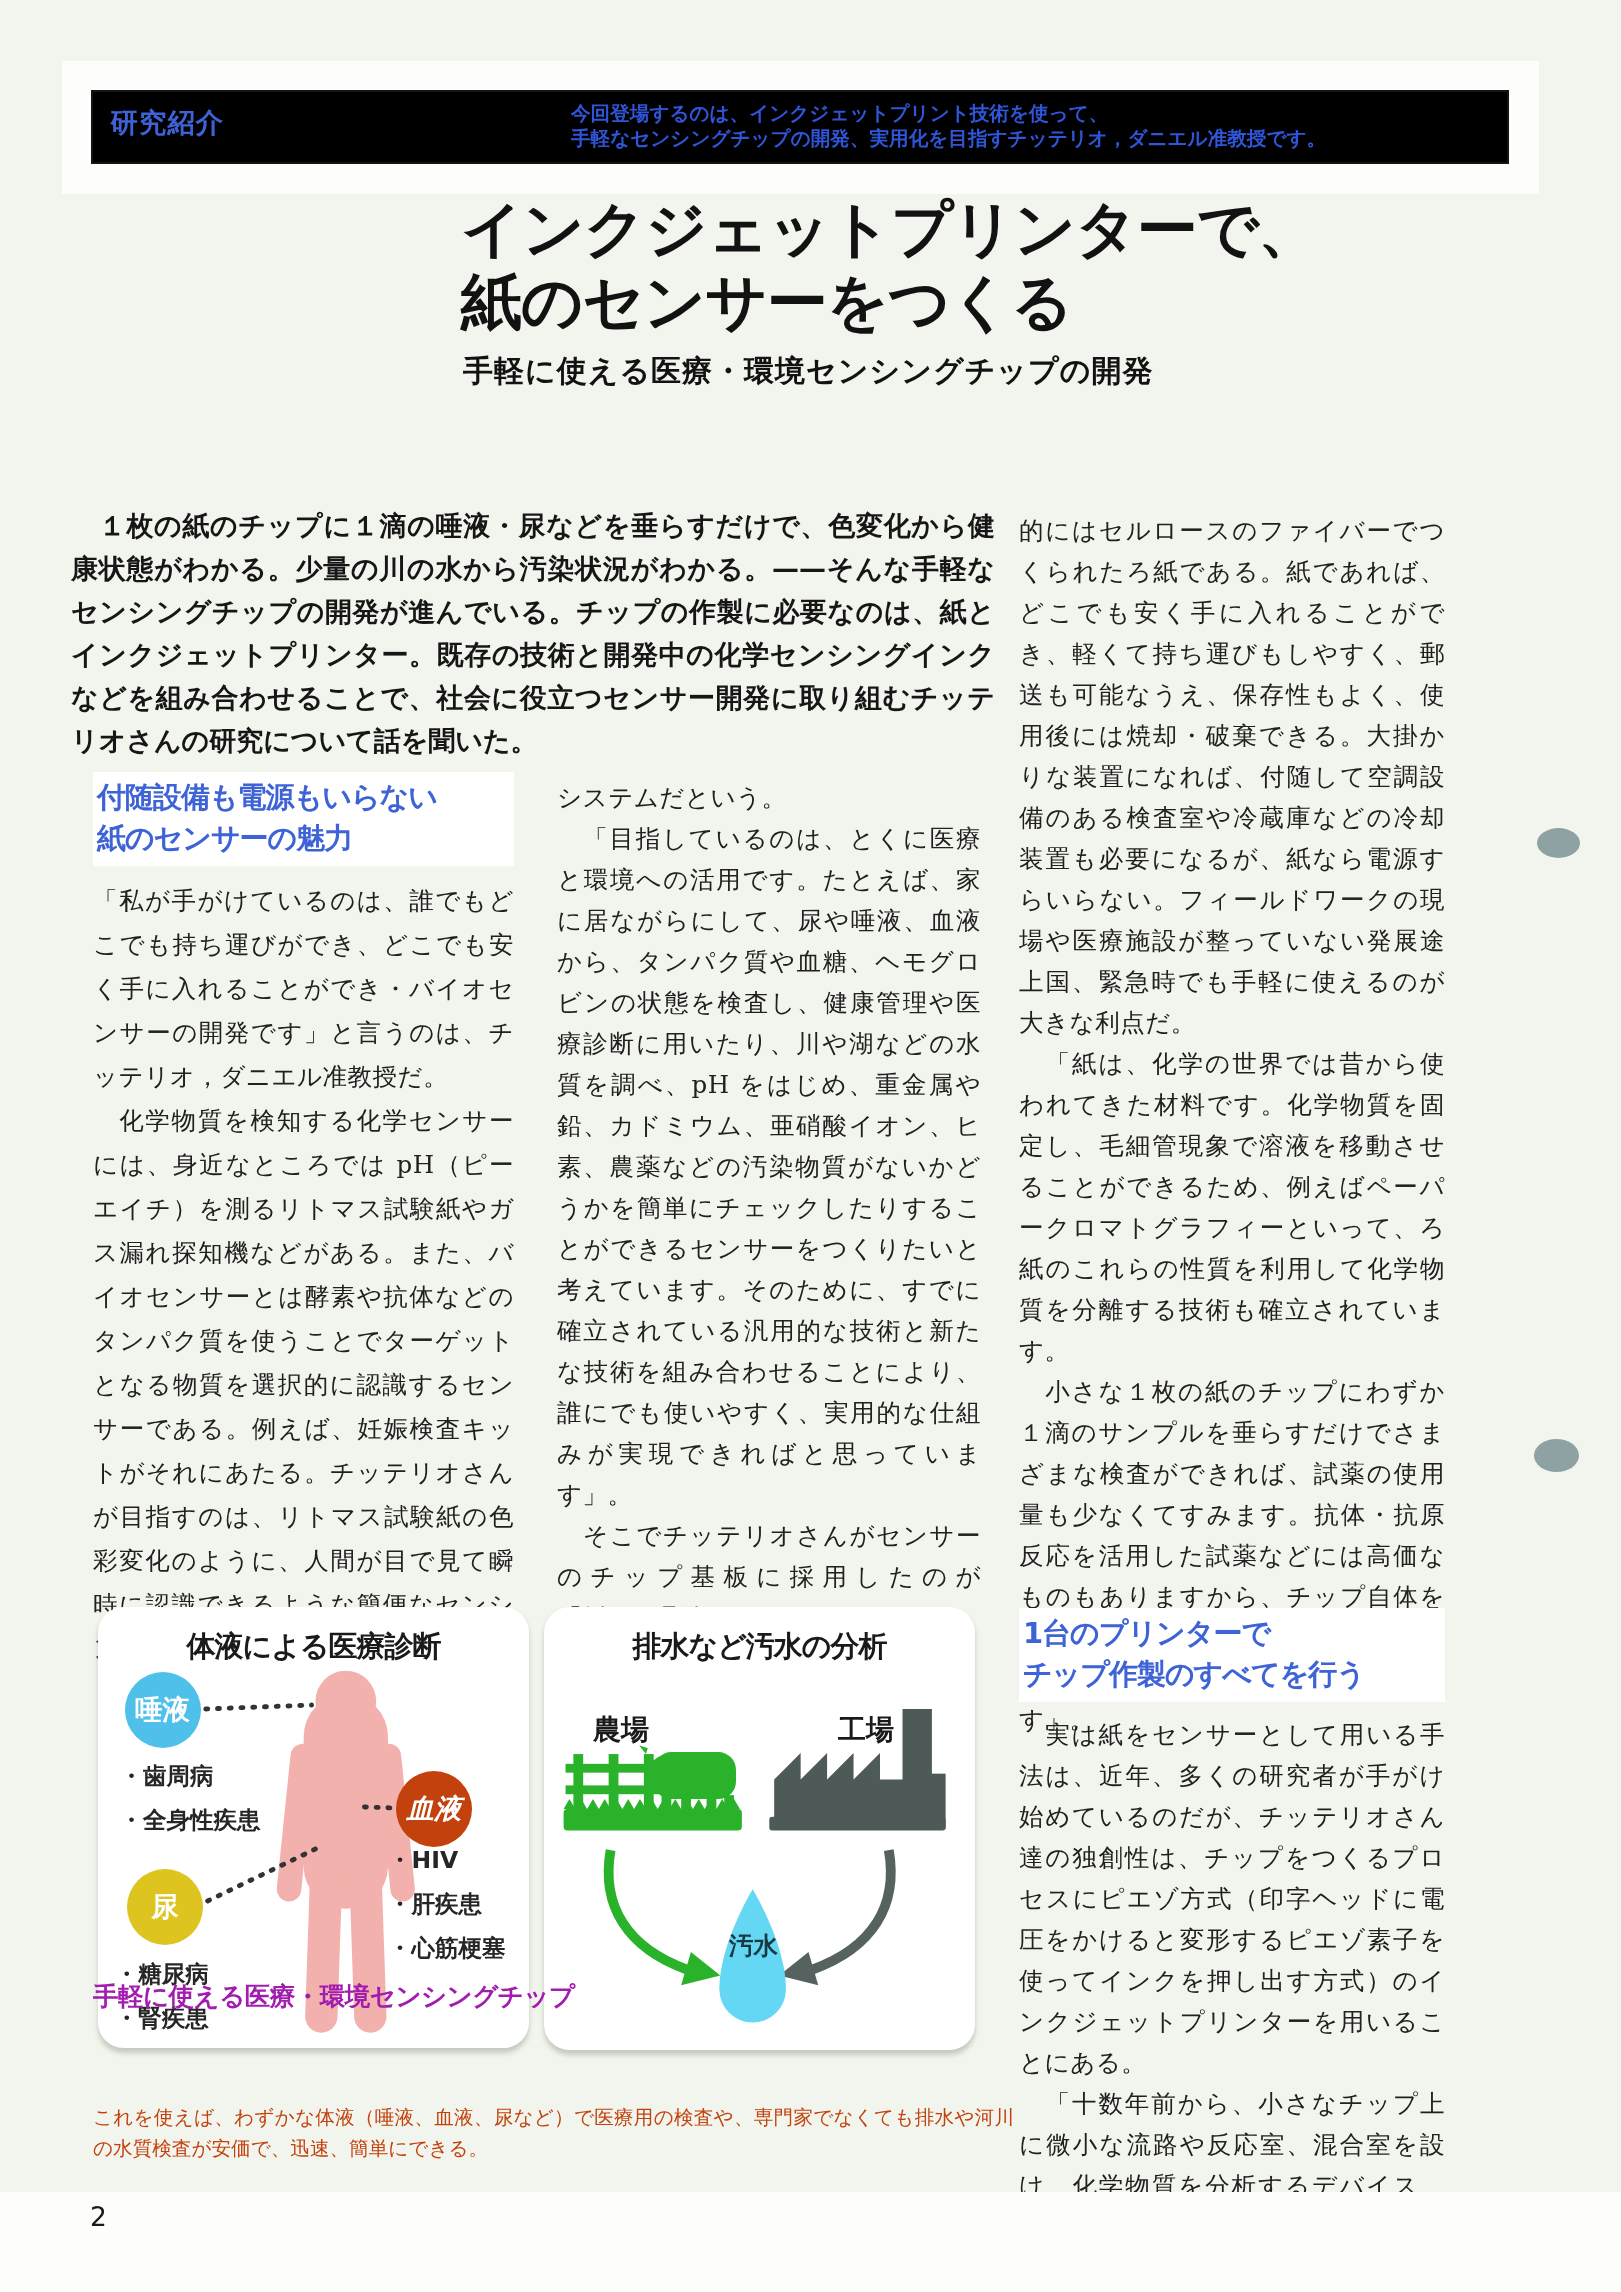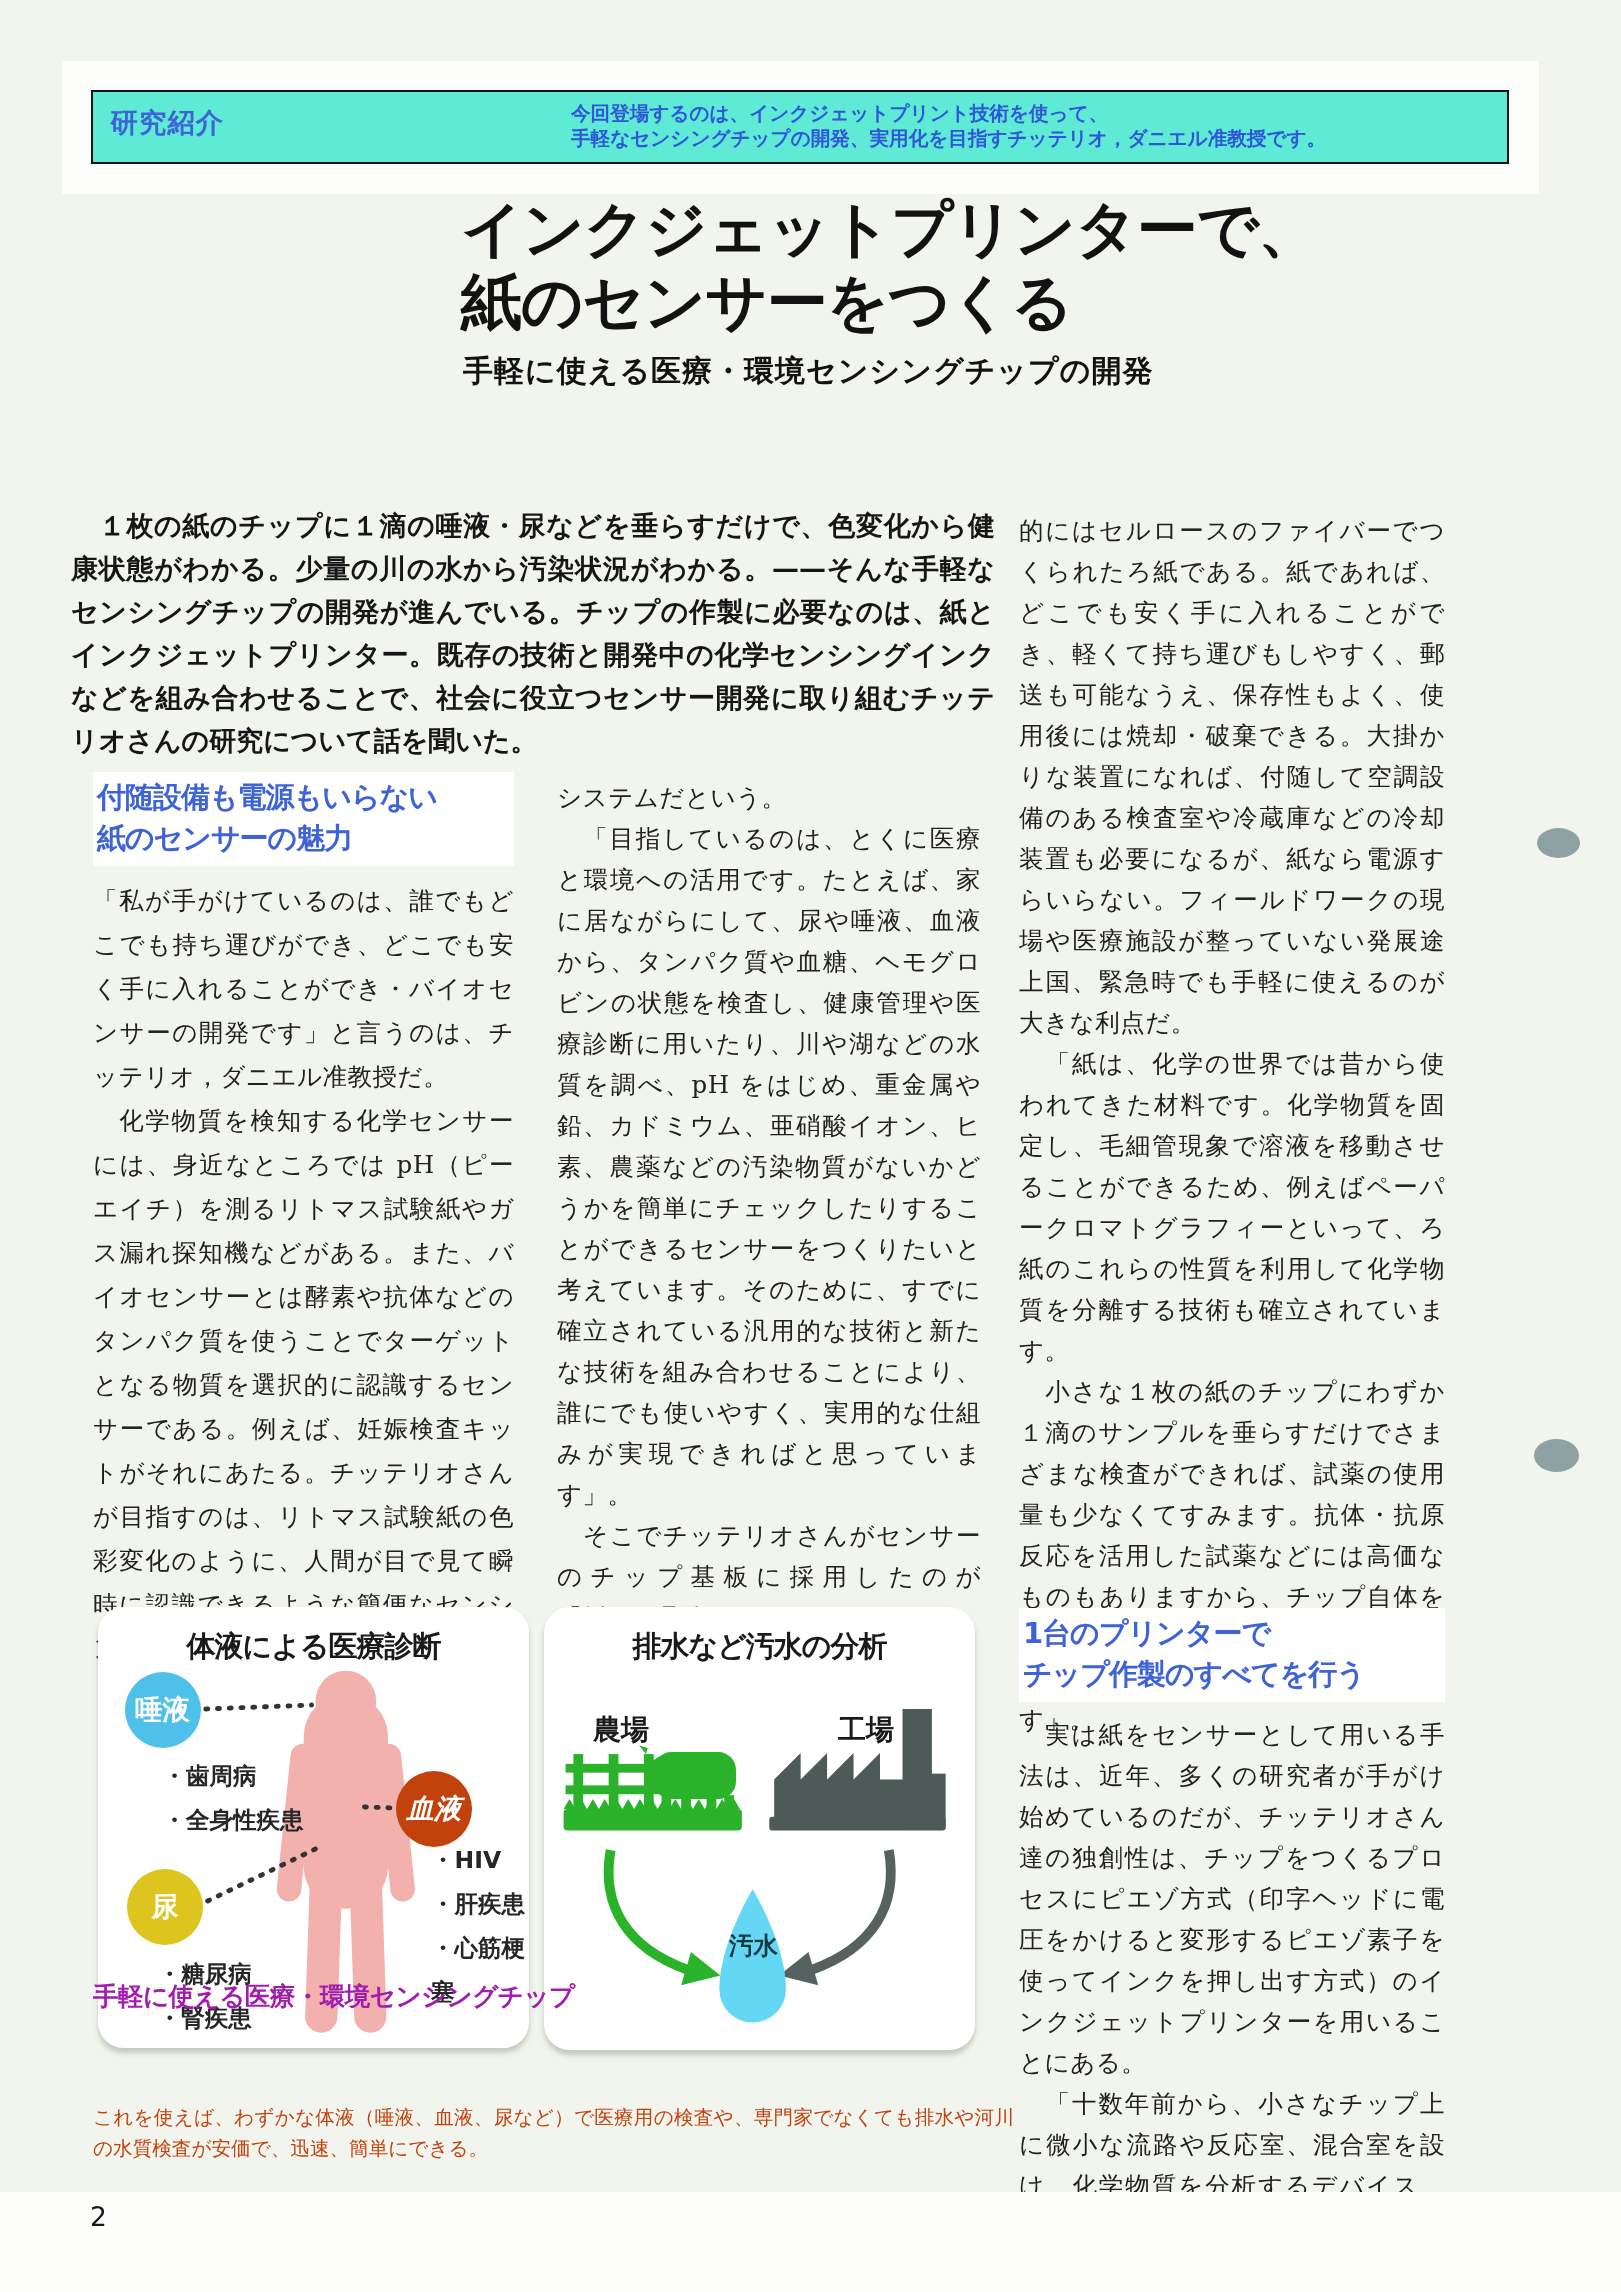--- a/index.html
+++ b/index.html
@@ -1,20 +1,20 @@
 <!DOCTYPE html>
 <html><head>
 <meta charset="utf-8">
 <style>
   html,body{margin:0;padding:0;background:#e8ebe4;}
   .page{position:relative;width:1621px;height:2293px;background:#f2f5ed;
         font-family:"DejaVu Serif", serif;color:#1f1f1f;overflow:hidden;margin:0 auto;}
 
   .header-white{position:absolute;left:62px;top:61px;width:1477px;height:133px;background:#fdfdfc;}
-  .header-box{position:absolute;left:91px;top:90px;width:1418px;height:74px;background:#5eead4;
+  .header-box{position:absolute;left:91px;top:90px;width:1418px;height:74px;background:#000000;
               border:2.9px solid #141414;box-sizing:border-box;}
   .header-label{position:absolute;left:17.6px;top:13.7px;color:#3e63d6;
                 font:bold 27.4px/33px "DejaVu Sans", sans-serif;letter-spacing:1px;}
   .header-note{position:absolute;left:478px;top:8.8px;color:#2f55d8;
                font:bold 19.6px/25.5px "DejaVu Sans", sans-serif;}
 
   .main-title{position:absolute;left:461px;top:192px;margin:0;color:#121212;
               font:900 61px/73px "DejaVu Sans", sans-serif;letter-spacing:-1px;}
   .sub-title{position:absolute;left:463px;top:353px;color:#121212;
              font:bold 30px/35px "DejaVu Sans", sans-serif;letter-spacing:1px;}
@@ -38,21 +38,21 @@
   .panel-left{left:98px;top:1607px;width:431px;height:441px;}
   .panel-right{left:544px;top:1607px;width:431px;height:443px;}
   .panel-title{position:absolute;top:21.6px;left:0;width:100%;text-align:center;color:#1a1a1a;
                font:bold 29px/35px "DejaVu Sans", sans-serif;letter-spacing:-1px;}
   .fluid-circle{position:absolute;width:76px;height:76px;border-radius:50%;
                 display:flex;align-items:center;justify-content:center;color:#ffffff;
                 font:bold 27.4px "DejaVu Sans", sans-serif;}
   .circle-saliva{left:26.5px;top:65px;background:#4fc0ea;}
   .circle-blood{left:298px;top:164px;background:#c2410c;font-style:italic;}
   .circle-urine{left:29px;top:262px;background:#ddc41e;}
-  .item-list{position:absolute;color:#262626;font:bold 23.5px/44px "DejaVu Sans", sans-serif;margin-left:43px;}
+  .item-list{position:absolute;color:#262626;font:bold 23.5px/44px "DejaVu Sans", sans-serif;}
   .items-saliva{left:21.6px;top:147px;}
   .items-blood{left:290px;top:231px;}
   .items-urine{left:16.7px;top:345px;}
   .panel-svg{position:absolute;left:0;top:0;}
   .site-label{position:absolute;color:#1a1a1a;font:bold 28px "DejaVu Sans", sans-serif;margin-top:28px;}
   .label-farm{left:49px;top:76px;}
   .label-factory{left:294px;top:76px;}
   .drop-text{position:absolute;left:182px;top:325px;width:55px;text-align:center;color:#173a42;
              font:bold 24.5px/27.4px "DejaVu Sans", sans-serif;}
 

